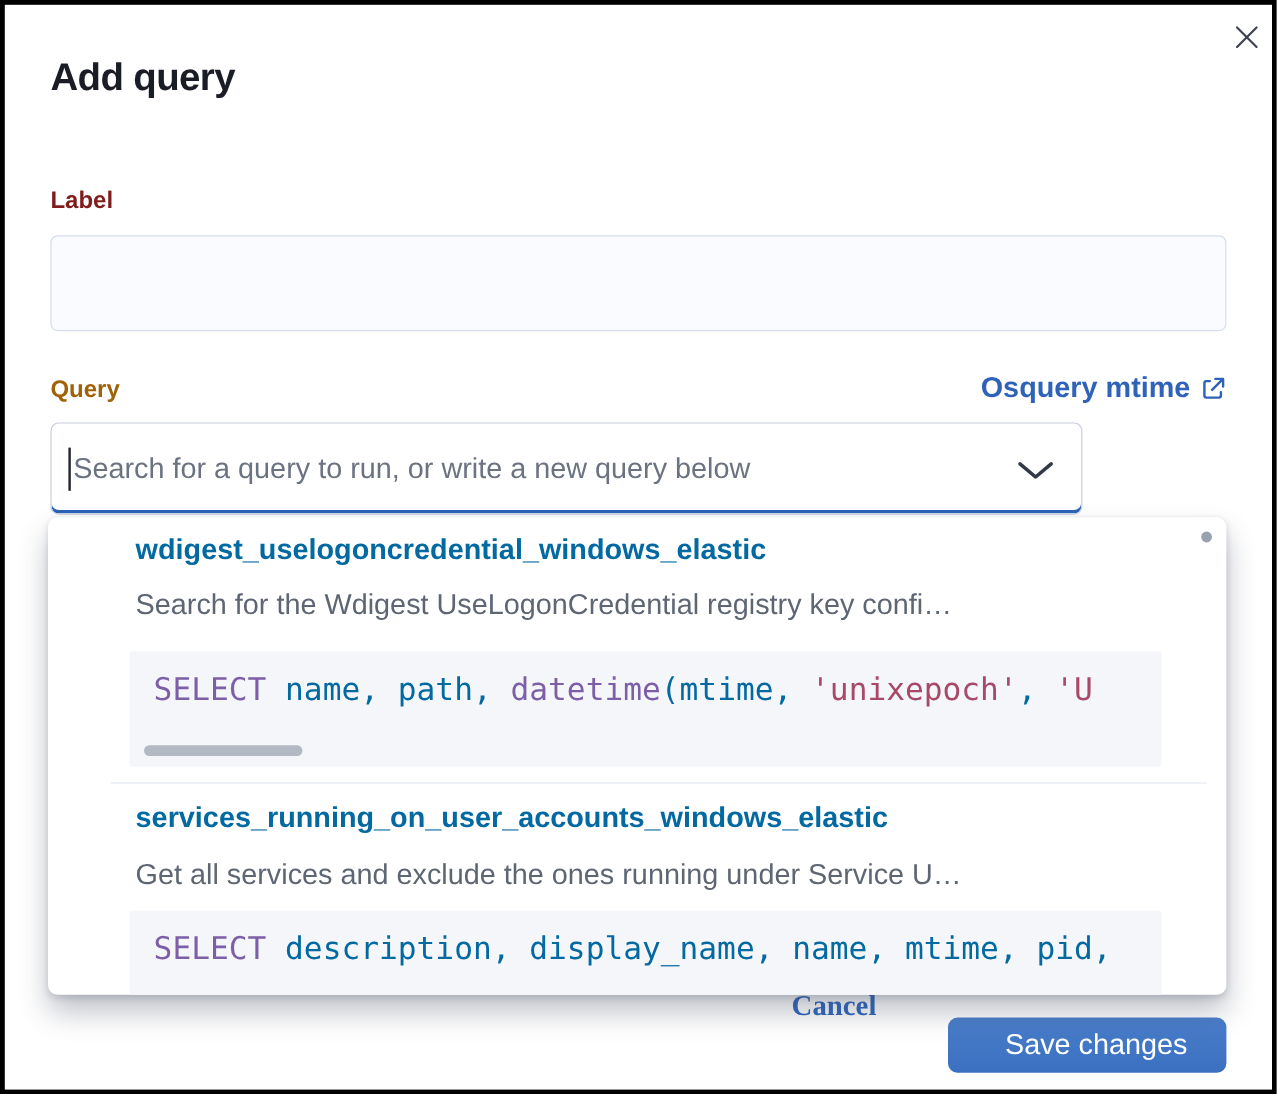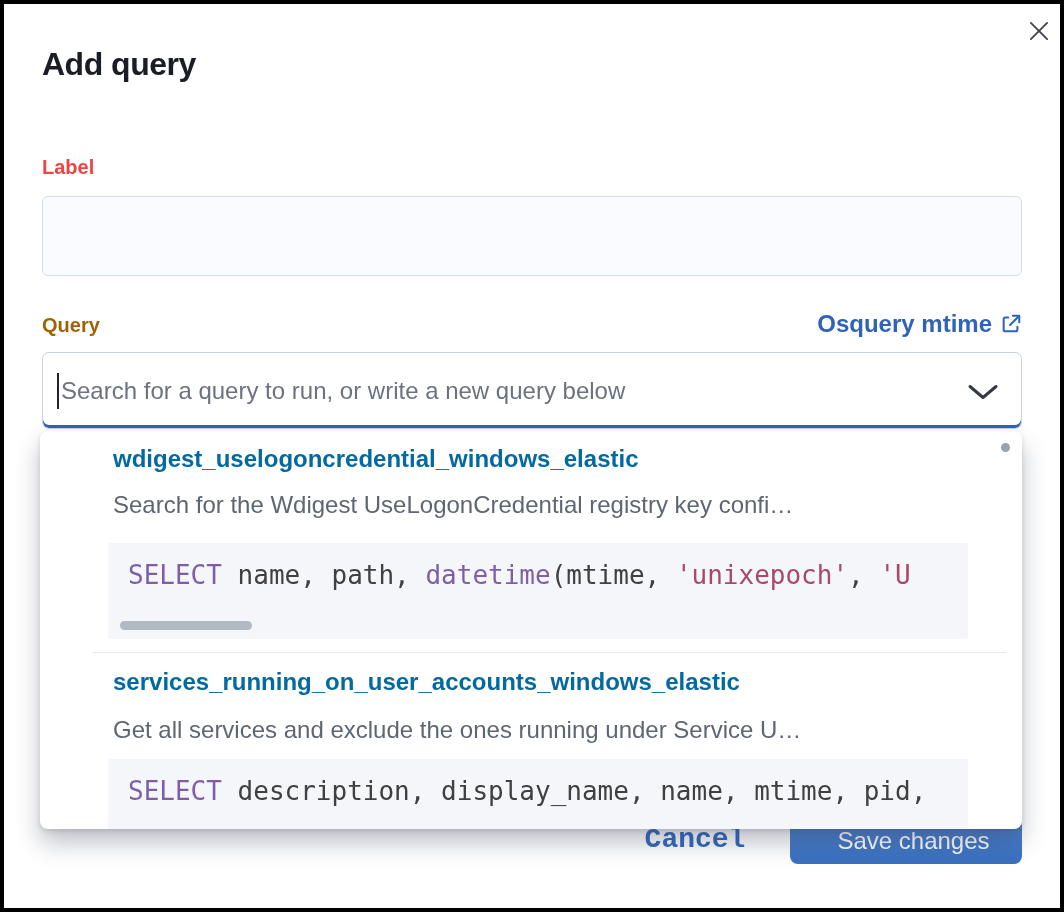--- a/index.html
+++ b/index.html
@@ -22,21 +22,21 @@
   }
 
   .modal-title {
     position:absolute; left:38px; top:42px;
     font-size:32px; font-weight:700; color:#1a1d25;
     letter-spacing:-0.5px;
   }
 
   .field-label {
     position:absolute; left:38px; top:152px;
-    font-size:20px; font-weight:700; color:#ef4444;
+    font-size:20px; font-weight:700; color:#7f1d1d;
   }
 
   .label-textarea {
     position:absolute; left:38px; top:192px;
     width:980px; height:80px;
     background:#fafbfe;
     border:1px solid #d6ddeb; border-radius:6px;
     resize:none; font-size:24px; font-family:"Liberation Sans",sans-serif;
     padding:10px 14px; color:#343741; outline:none;
   }
@@ -46,46 +46,46 @@
     display:flex; justify-content:space-between; align-items:baseline;
   }
   .query-label { font-size:20px; font-weight:700; color:#a16207; }
   .schema-link {
     font-size:24px; font-weight:600; color:#2e63b9;
     text-decoration:none; display:flex; align-items:center; gap:8px;
   }
 
   .combo {
     position:absolute; left:38px; top:348px;
-    width:980px; height:77px;
+    width:860px; height:77px;
     background:#fff;
     border:1px solid #c8cfdc; border-radius:7px;
     box-shadow: inset 0 -3px 0 #2b63b7;
   }
   .caret {
     position:absolute; left:14px; top:20px;
     width:2px; height:36px; background:#20242c;
   }
   .combo input {
     position:absolute; left:18px; top:0; height:100%;
     width:880px; border:none; outline:none; background:transparent;
     font-size:24px; font-family:"Liberation Sans",sans-serif; color:#343741;
   }
   .combo input::placeholder { color:#6b7280; opacity:1; }
   .chevron { position:absolute; right:22px; top:31px; }
 
   
   .footer-cancel {
     position:absolute; left:616px; top:810px; width:150px; height:50px;
     background:none; border:none; cursor:pointer;
-    font-size:28px; font-weight:600; color:#2e66bd;
-    font-family:Liberation Mono, monospace;
+    font-size:24px; font-weight:600; color:#2e66bd;
+    font-family:Liberation Serif, serif;
   }
   .footer-save {
-    position:absolute; left:786px; top:814px; width:232px; height:46px;
+    position:absolute; left:786px; top:844px; width:232px; height:46px;
     border:none; border-radius:8px; cursor:pointer;
     background:linear-gradient(180deg,#4a7ecb,#3a70c0);
     font-size:24px; font-weight:500; color:#fff;
     font-family:"Liberation Sans",sans-serif;
     padding-left:15px;
   }
 
   .panel {
     position:absolute; left:36px; top:427px;
     width:982px; height:398px;
@@ -113,21 +113,21 @@
     position:absolute; left:68px; width:860px; height:96px;
     background:#f4f6fa; overflow:hidden; border-radius:2px;
   }
   .codeblock pre {
     margin:16px 0 0 20px;
     font-family:"DejaVu Sans Mono","Liberation Mono",monospace;
     font-size:26px; white-space:pre; line-height:1.25;
   }
   .tok-keyword { color:#7d5fa8; }
   .tok-string  { color:#a84968; }
-  .tok-plain   { color:#404040; }
+  .tok-plain   { color:#0369a1; }
   .h-thumb {
     position:absolute; left:12px; top:78px;
     width:132px; height:9px; border-radius:5px;
     background:#b2b9c3;
   }
   .divider {
     position:absolute; left:52px; top:221px;
     width:914px; height:1px; background:#e5eaf2;
   }
 

